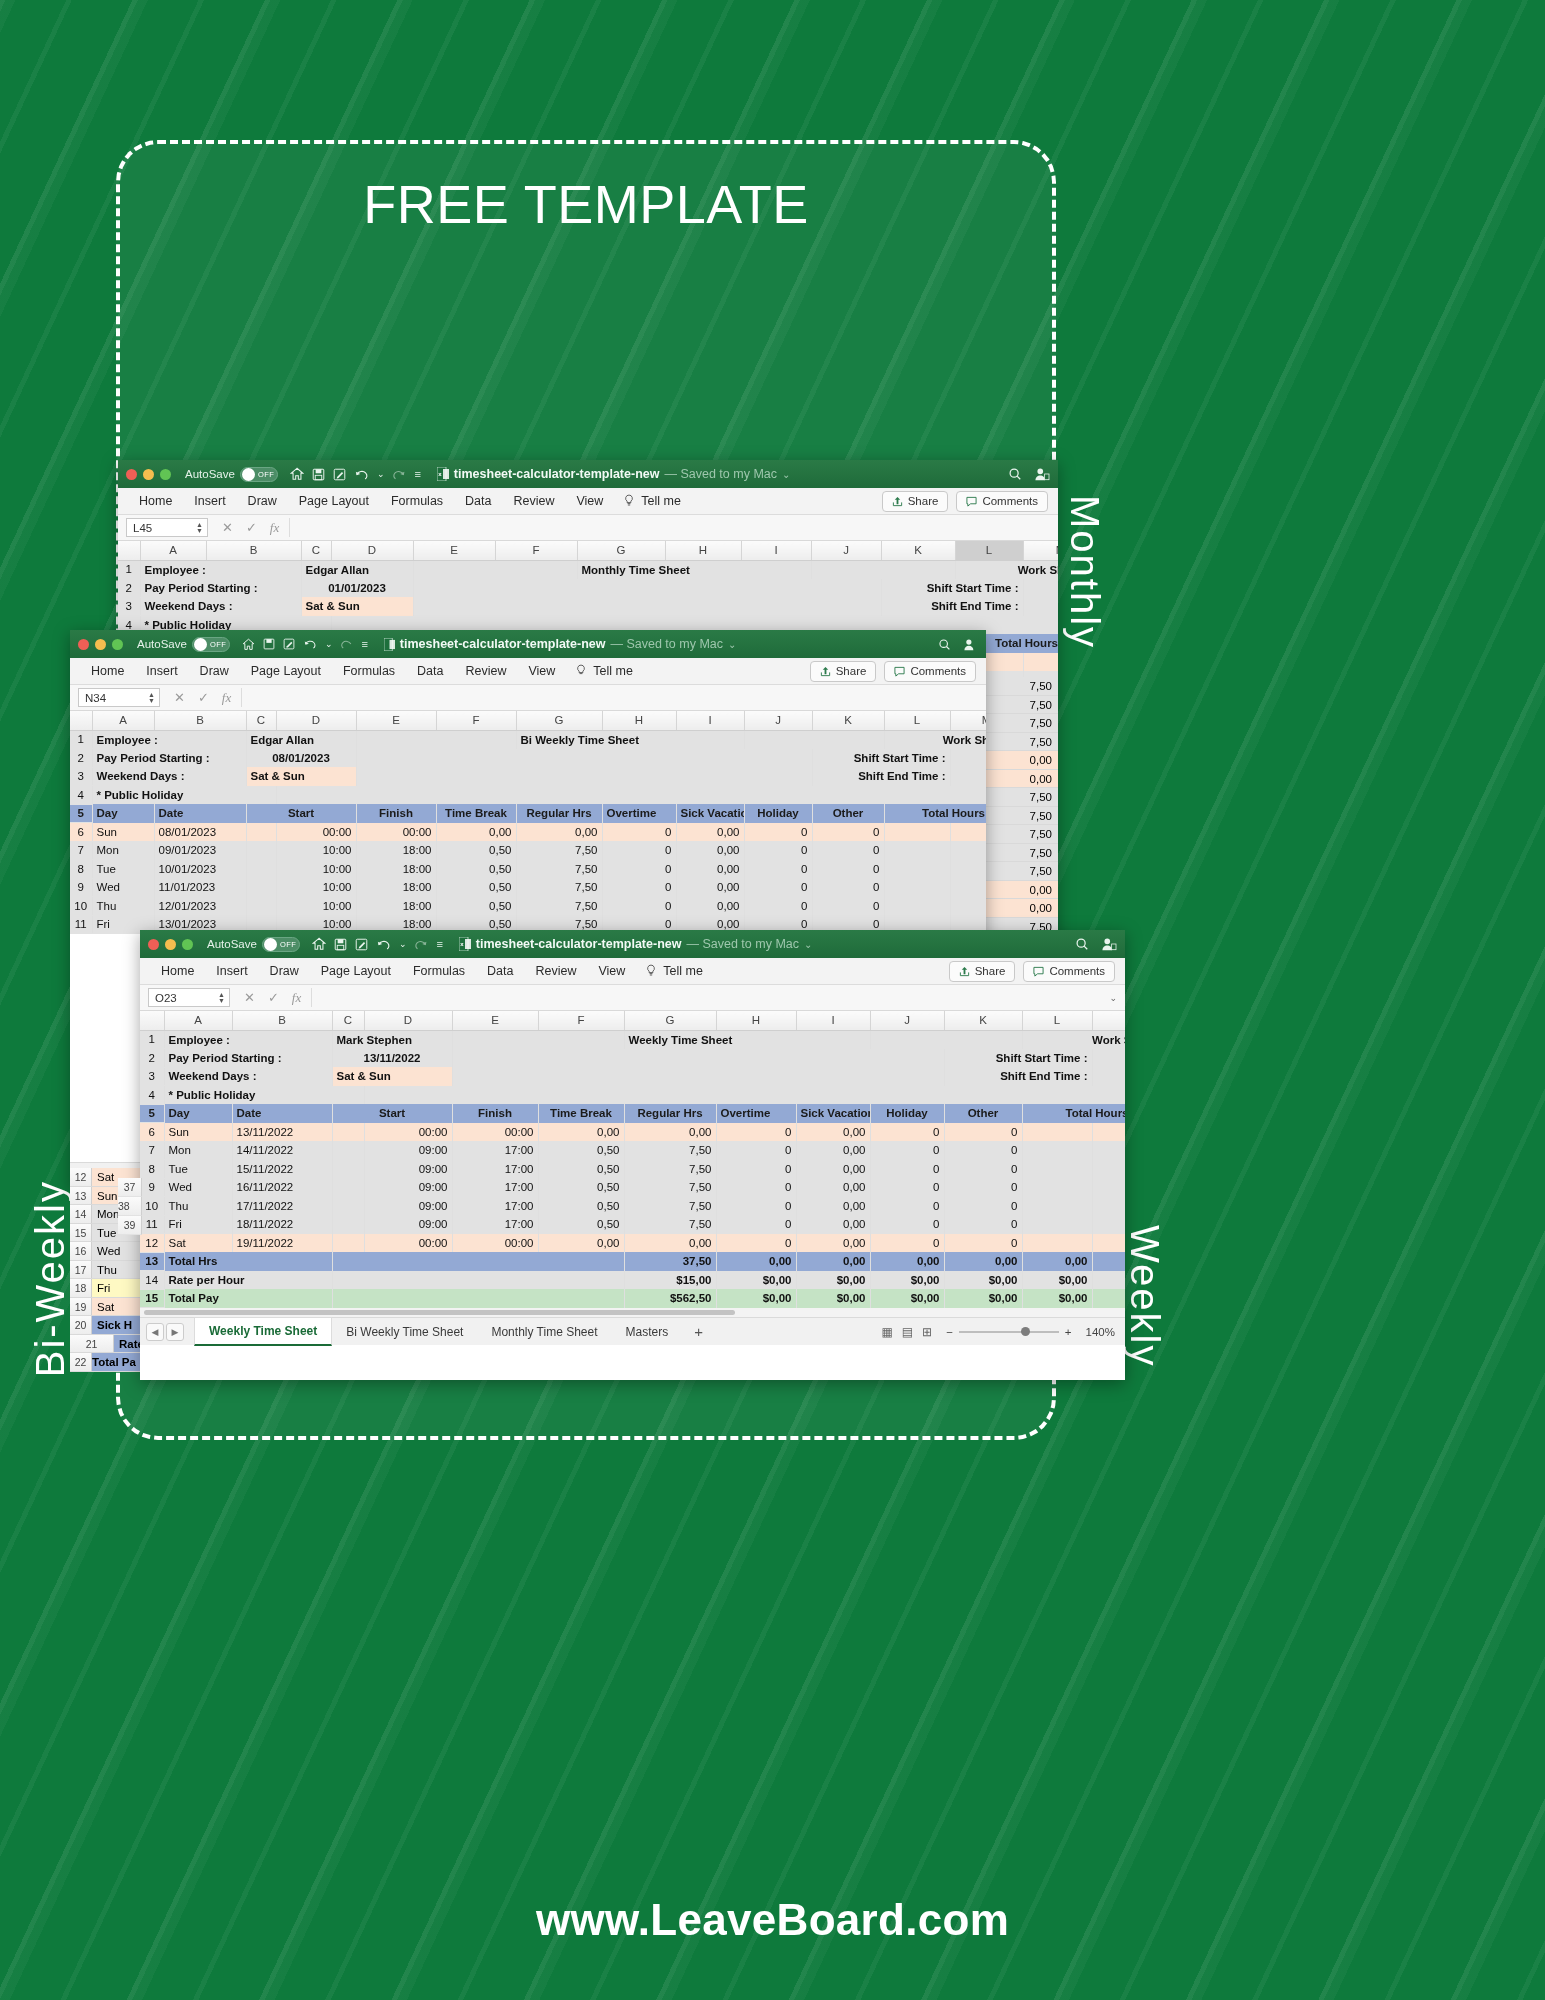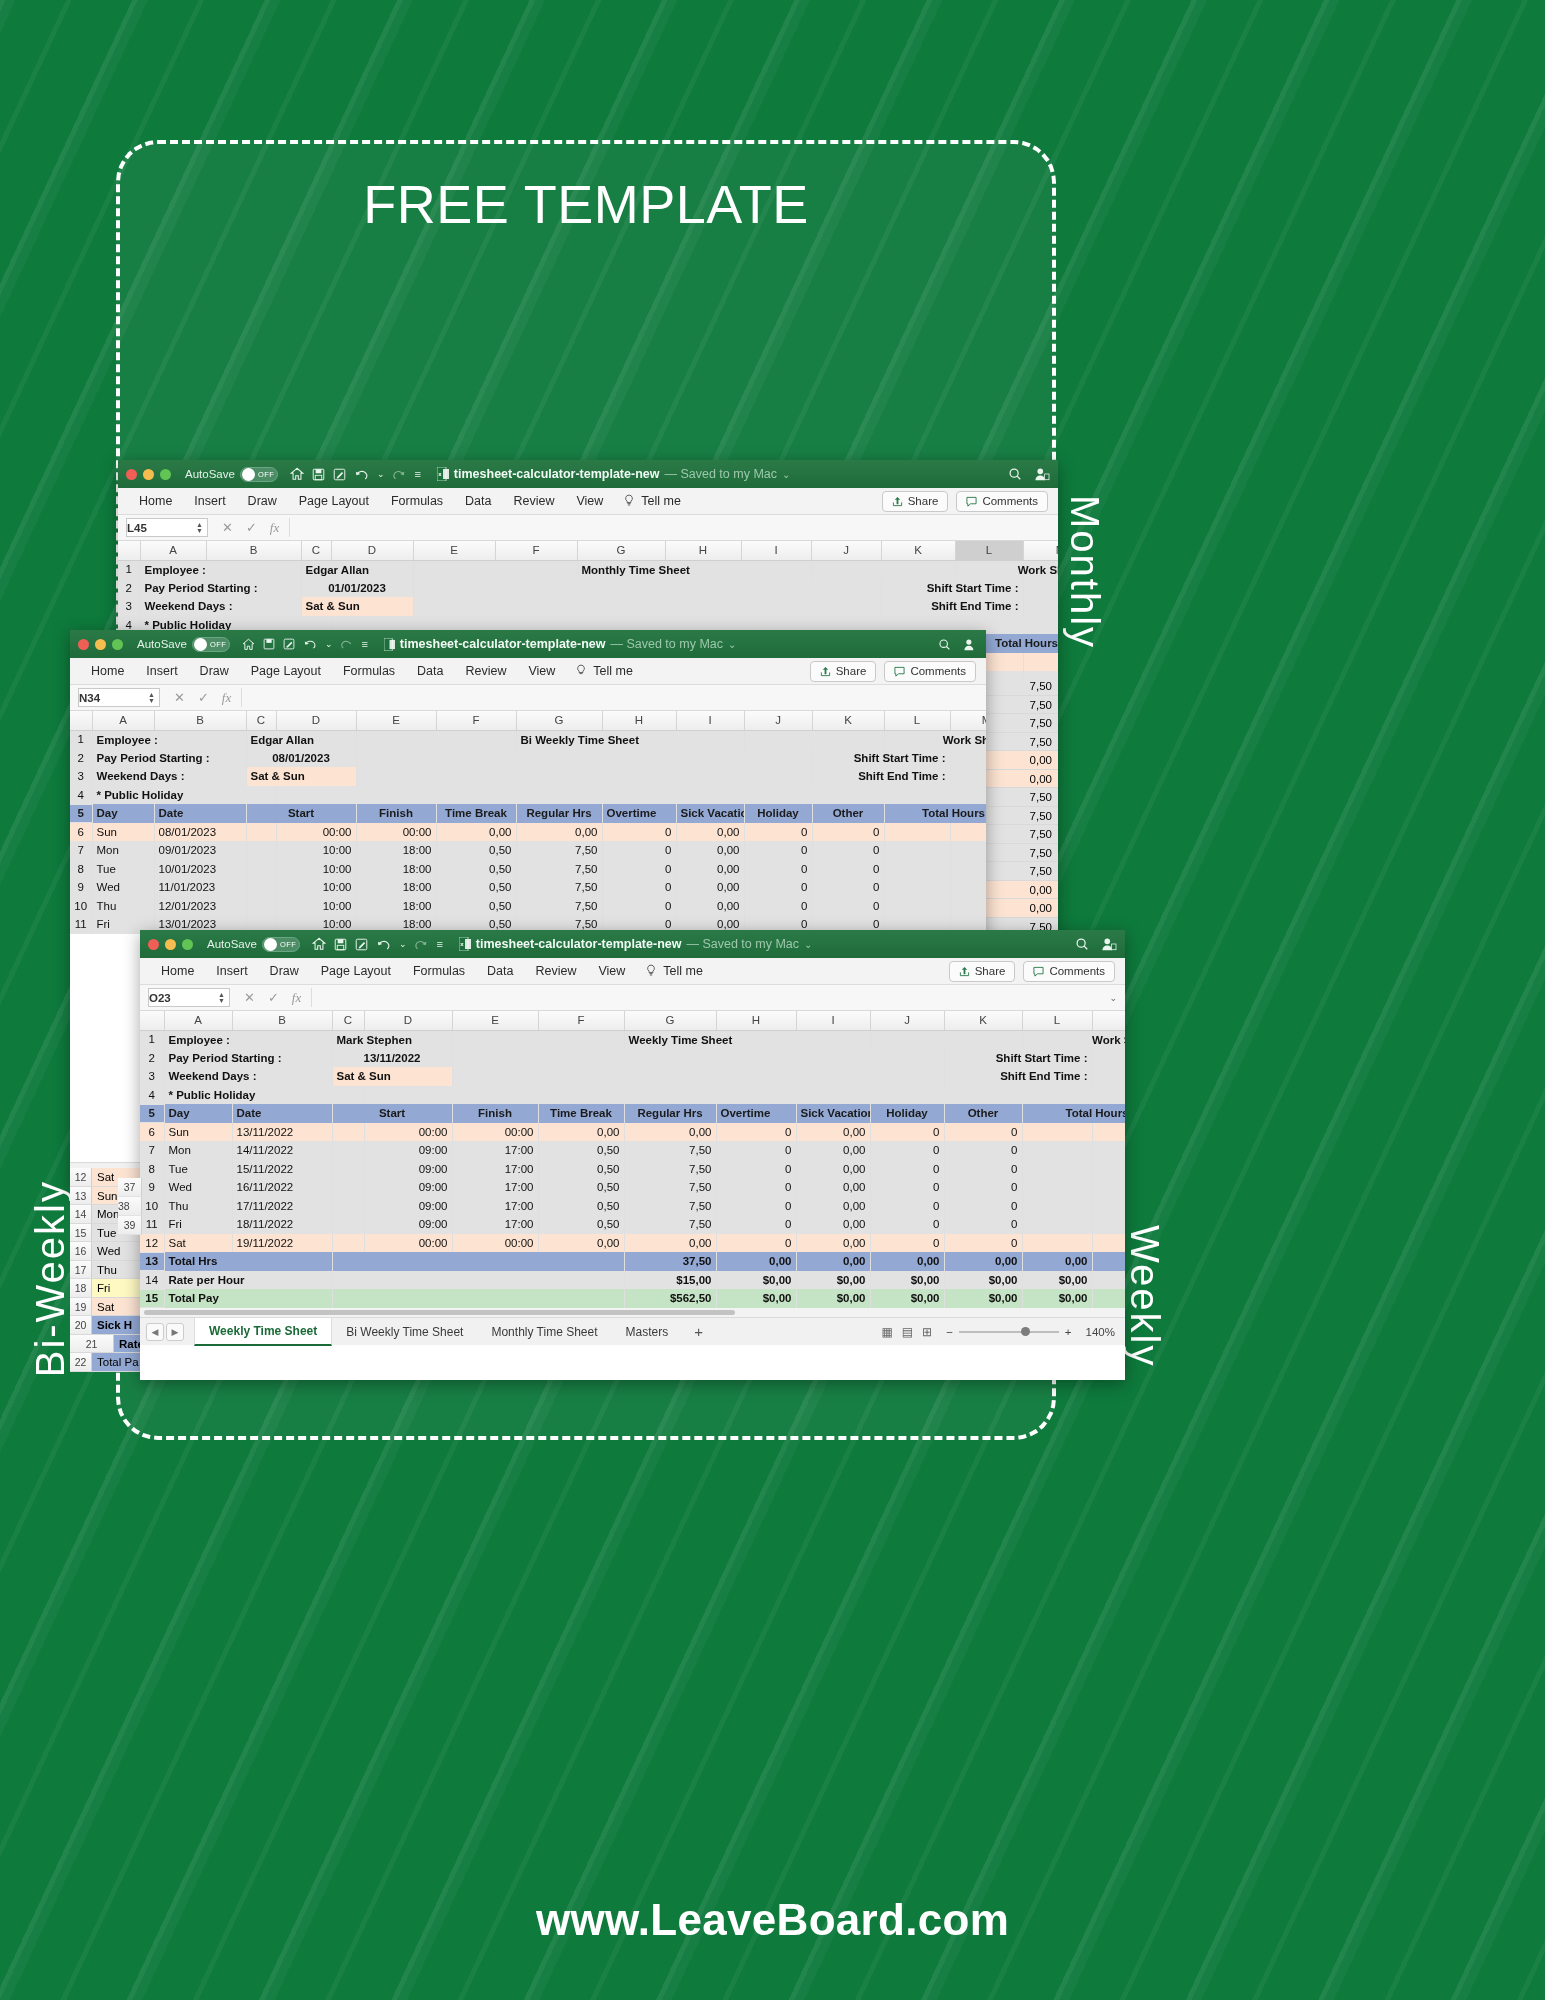--- a/index.html
+++ b/index.html
@@ -124,21 +124,21 @@
     color:#333; line-height:15px;
   }
 
   .formulabar{
     height:26px; background:#f7f7f7; border-bottom:1px solid #d9d9d9;
     display:flex; align-items:center; font-size:12px; color:#333;
   }
   .namebox{
     width:82px; height:19px; margin-left:8px; background:#fff;
     border:1px solid #c9c9c9; display:flex;align-items:center;
-    font-size:11.5px; position:relative;font-weight:bold;
+    padding-left:6px; font-size:11.5px; position:relative;
   }
   .namebox .spin{ position:absolute; right:4px; font-size:7px; line-height:6px; color:#555;}
   .fxgroup{ display:flex; gap:13px; margin-left:14px; color:#9a9a9a; font-size:13px;align-items:center;}
   .fxinput{ flex:1; border-left:1px solid #ddd; margin-left:10px; height:19px;}
 
   
   .grid{ width:100%; border-collapse:collapse; table-layout:fixed; }
   .grid td,.grid th{
     font-size:11.5px; color:#111; padding:0 4px;
     height:18.5px; white-space:nowrap; overflow:hidden;
@@ -795,21 +795,21 @@
     <div style="display: flex; height: 18.5px; line-height: 18.5px; font-size: 11.5px; background: rgb(147, 169, 212); border-bottom: 1px solid rgb(217, 217, 217);">
       <span style="width: 22px; text-align: center; background: linear-gradient(rgb(251, 251, 251), rgb(237, 237, 237)); border-right: 1px solid rgb(207, 207, 207); color: rgb(68, 68, 68); font-size: 10.5px;">20</span>
       <span style="padding-left: 5px; font-weight: bold;">Sick  H</span>
     </div>
     <div style="display: flex; height: 18.5px; line-height: 18.5px; font-size: 11.5px; background: rgb(147, 169, 212); border-bottom: 1px solid rgb(217, 217, 217);">
       <span style="width: 44px; text-align: center; background: linear-gradient(rgb(251, 251, 251), rgb(237, 237, 237)); border-right: 1px solid rgb(207, 207, 207); color: rgb(68, 68, 68); font-size: 10.5px;">21</span>
       <span style="padding-left: 5px; font-weight: bold;">Rate pe</span>
     </div>
     <div style="display: flex; height: 18.5px; line-height: 18.5px; font-size: 11.5px; background: rgb(147, 169, 212); border-bottom: 1px solid rgb(217, 217, 217);">
       <span style="width: 22px; text-align: center; background: linear-gradient(rgb(251, 251, 251), rgb(237, 237, 237)); border-right: 1px solid rgb(207, 207, 207); color: rgb(68, 68, 68); font-size: 10.5px;">22</span>
-      <span style="padding-left: 5px; font-weight: normal;">Total Pa</span>
+      <span style="font-weight: bold;">Total Pa</span>
     </div>
   </div>
 
 <div class="xlwin" id="win-weekly" style="left:140px; top:930px; width:985px; height:450px;">
 
   <div class="titlebar">
     <div class="traffic">
       <span class="dot r"></span>
       <span class="dot y"></span>
       <span class="dot g"></span>

